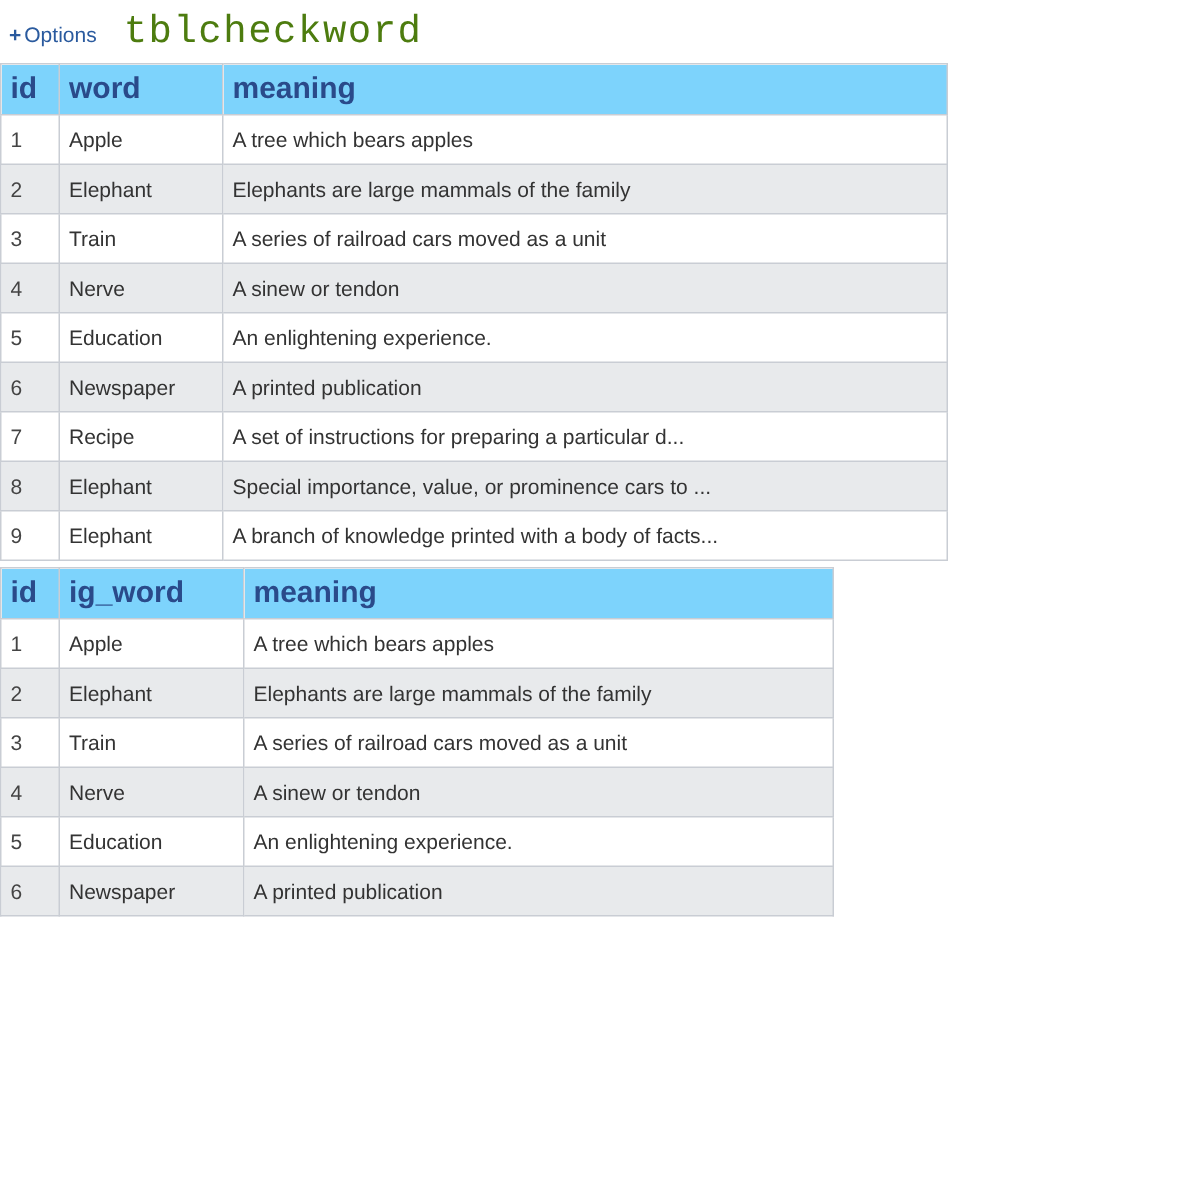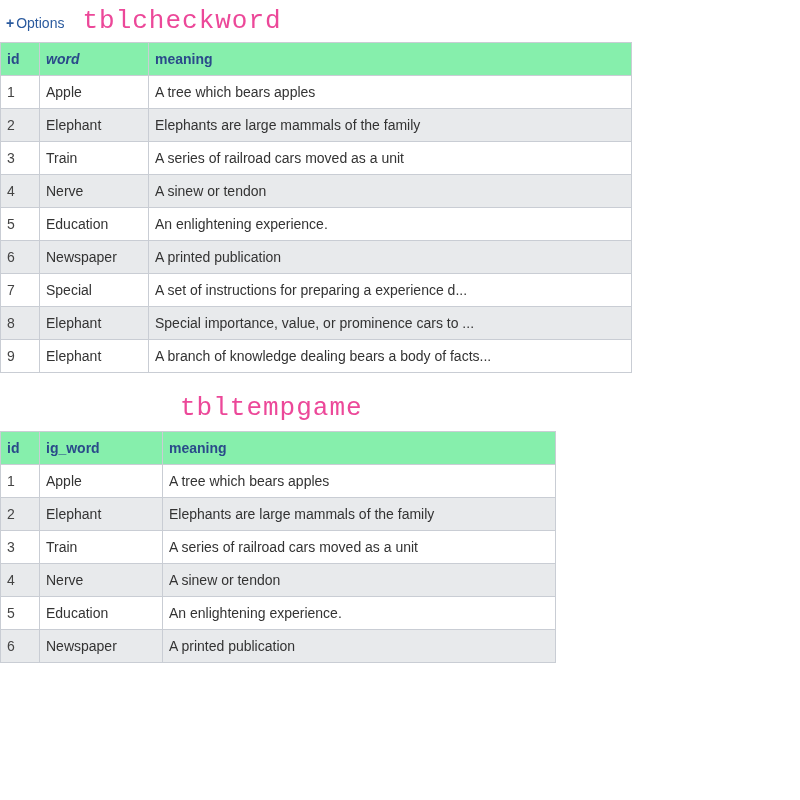--- a/index.html
+++ b/index.html
@@ -28,21 +28,21 @@
     margin-right: 18px;
     cursor: pointer;
   }
   .options .plus {
     font-weight: bold;
     margin-right: 2px;
   }
   .mono-title {
     font-family: "Courier New", monospace;
     font-size: 26px;
-    color: #ec4899;
+    color: #4d7c0f;
     letter-spacing: 1px;
   }
   .mono-title.center {
     display: block;
     text-align: left;
     padding-left: 180px;
     margin: 20px 0 8px 0;
   }
   table.data {
     border-collapse: collapse;
@@ -53,31 +53,31 @@
     border: 1px solid #c9cdd4;
     padding: 5px 6px;
     text-align: left;
     vertical-align: middle;
     overflow: hidden;
     white-space: nowrap;
     text-overflow: ellipsis;
     height: 22px;
   }
   table.data th {
-    background: #86efac;
+    background: #7dd3fc;
     color: #2a4a8a;
     font-weight: bold;
-    font-size: 14px;
+    font-size: 20px;
     margin-top: 12px;
   }
   table.data tr.light td { background: #ffffff; }
   table.data tr.dark  td { background: #e8eaec; }
   .col-id { width: 26px; text-align: right; }
   .col-id-cell { text-align: right; padding-right: 6px; color: #444; }
-  .col-word { width: 96px; font-style: italic; }
+  .col-word { width: 96px; }
   .col-meaning1 { width: 470px; }
   .col-word2 { width: 110px; }
   .col-meaning2 { width: 380px; }
 </style>
 </head>
 <body>
 <div class="page">
 
 <div class="top-row">
   <span class="options"><span class="plus">+</span><span>Options</span></span>
@@ -118,37 +118,36 @@
           <td>Education</td>
           <td>An enlightening experience.</td>
         </tr>
     <tr class="dark">
           <td class="col-id-cell">6</td>
           <td>Newspaper</td>
           <td>A printed publication</td>
         </tr>
     <tr class="light">
           <td class="col-id-cell">7</td>
-          <td>Special</td>
-          <td>A set of instructions for preparing a experience d...</td>
+          <td>Recipe</td>
+          <td>A set of instructions for preparing a particular d...</td>
         </tr>
     <tr class="dark">
           <td class="col-id-cell">8</td>
           <td>Elephant</td>
           <td>Special importance, value, or prominence cars to ...</td>
         </tr>
     <tr class="light">
           <td class="col-id-cell">9</td>
           <td>Elephant</td>
-          <td>A branch of knowledge dealing bears a body of facts...</td>
+          <td>A branch of knowledge printed with a body of facts...</td>
         </tr>
   </tbody>
 </table>
 
-<span class="mono-title center">tbltempgame</span>
 
 <table class="data" style="width:536px;">
   <thead>
     <tr>
       <th class="col-id">id</th>
       <th class="col-word2">ig_word</th>
       <th class="col-meaning2">meaning</th>
     </tr>
   </thead>
   <tbody>

